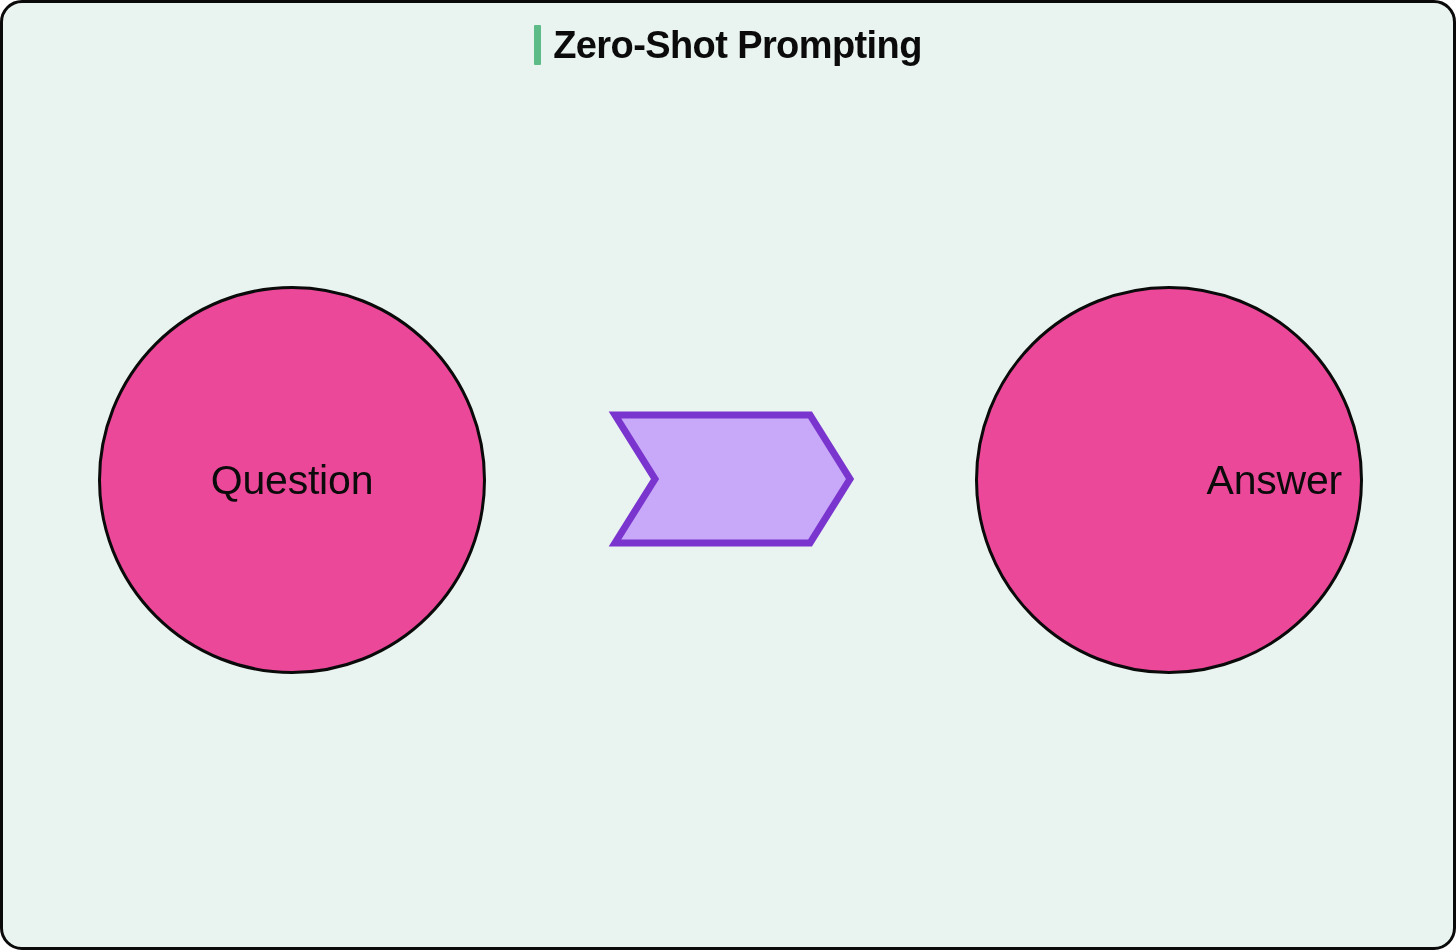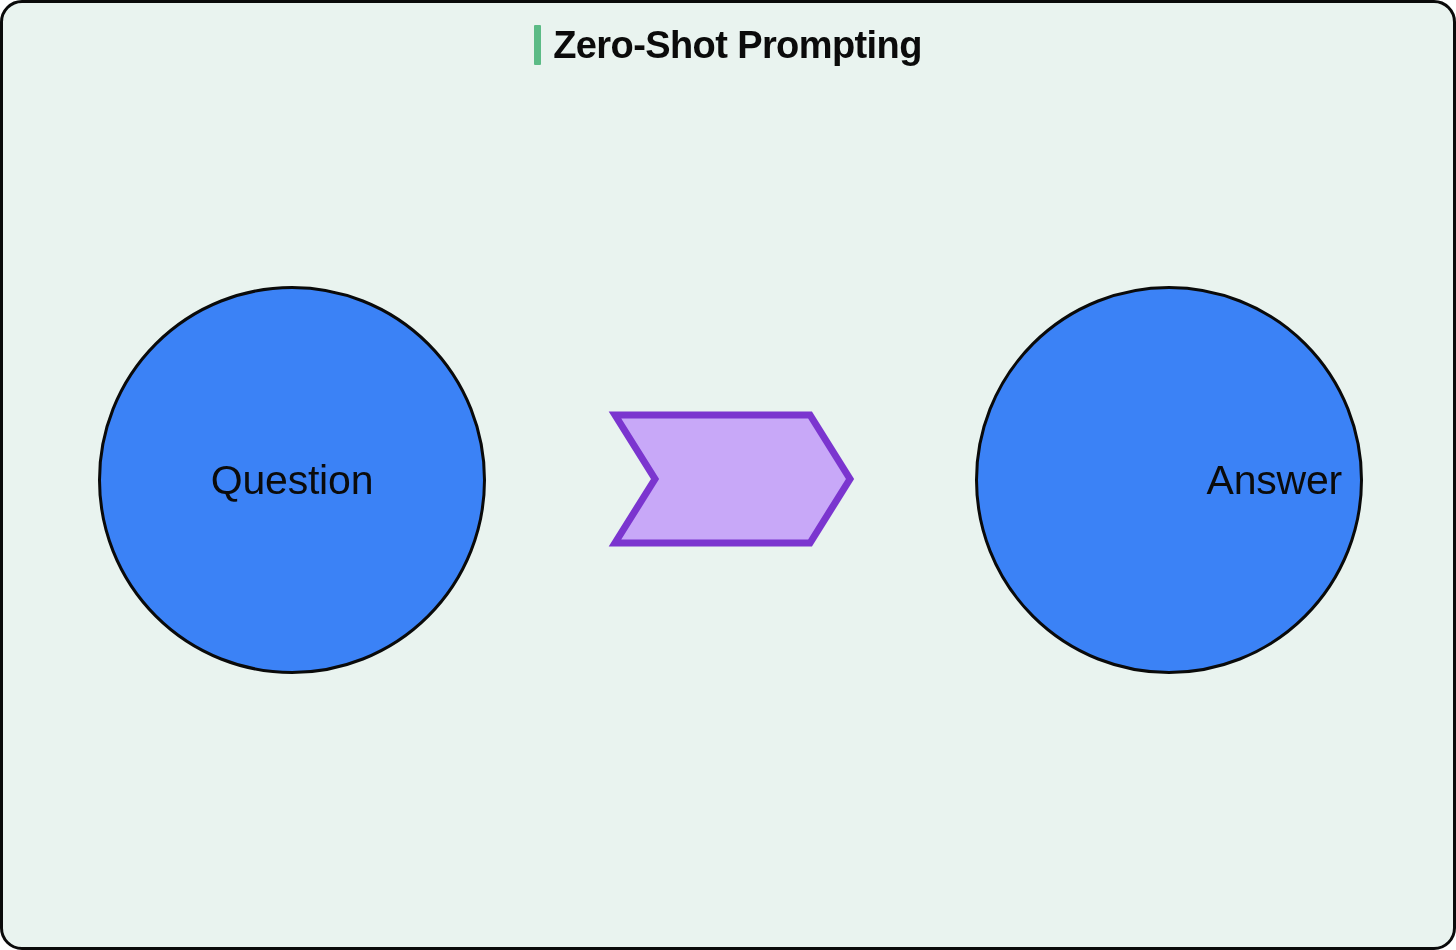--- a/index.html
+++ b/index.html
@@ -57,21 +57,21 @@
   #stage {
     position: absolute;
     inset: 0;
   }
 
   .node-circle {
     position: absolute;
     width: 388px;
     height: 388px;
     border-radius: 50%;
-    background: #3b82f6;
+    background: #ec4899;
     border: 3px solid #0a0a0a;
     box-sizing: border-box;
     display: flex;
     align-items: center;
     justify-content: center;
   }
   .node-label {
     font-size: 41px;
     font-weight: 400;
     color: #0b0b0b;

